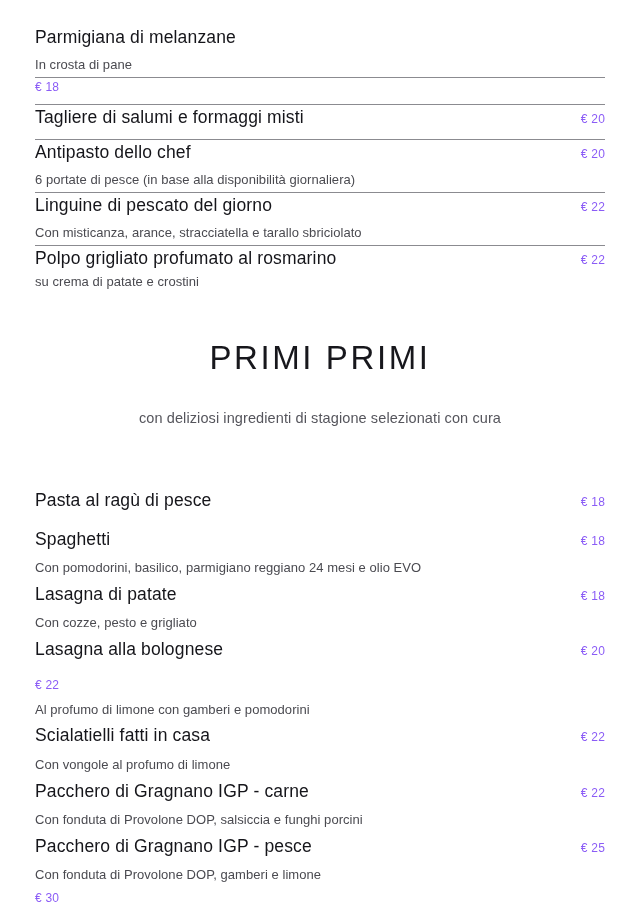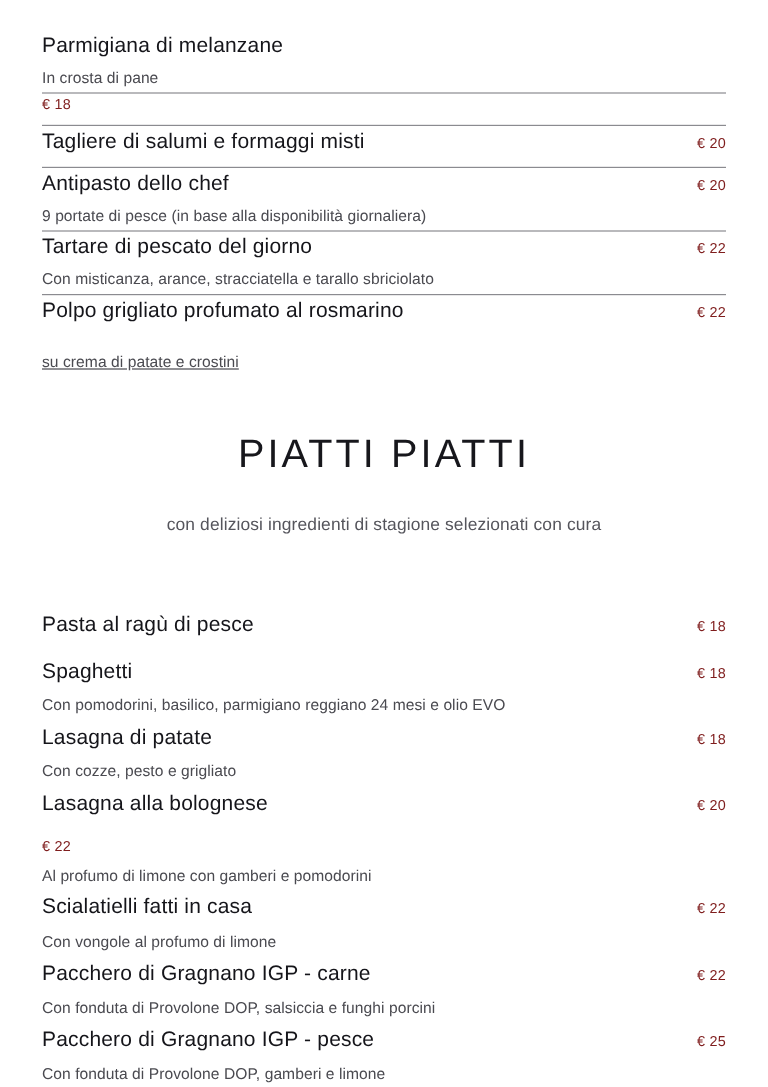--- a/index.html
+++ b/index.html
@@ -69,21 +69,21 @@
     font-size: 17.5px;
     font-weight: 400;
     color: #15151a;
     line-height: 1.35;
     letter-spacing: 0.15px;
     white-space: nowrap;
   }
   .dish-price {
     font-size: 12px;
     font-weight: 400;
-    color: #7f1d1d;
+    color: #8b5cf6;
     line-height: 1.35;
     white-space: nowrap;
     letter-spacing: 0.2px;
   }
   .dish-desc {
     font-size: 13px;
     font-weight: 400;
     color: #4a4a50;
     line-height: 1.35;
     letter-spacing: 0.05px;
@@ -125,42 +125,42 @@
       <div class="dish ruled">
         <span class="dish-name">Tagliere di salumi e formaggi misti</span>
         <span class="dish-price">€ 20</span>
       </div>
       <div style="height:8px;"></div>
 
       <div class="dish ruled">
         <span class="dish-name">Antipasto dello chef</span>
         <span class="dish-price">€ 20</span>
       </div>
-      <div class="dish-desc">9 portate di pesce (in base alla disponibilità giornaliera)</div>
-
-      <div class="dish ruled">
-        <span class="dish-name">Tartare di pescato del giorno</span>
+      <div class="dish-desc">6 portate di pesce (in base alla disponibilità giornaliera)</div>
+
+      <div class="dish ruled">
+        <span class="dish-name">Linguine di pescato del giorno</span>
         <span class="dish-price">€ 22</span>
       </div>
       <div class="dish-desc">Con misticanza, arance, stracciatella e tarallo sbriciolato</div>
 
       <div class="dish ruled">
         <span class="dish-name">Polpo grigliato profumato al rosmarino</span>
         <span class="dish-price">€ 22</span>
       </div>
-      <div class="dish-desc" style="margin-top:21px;text-decoration:underline;">su crema di patate e crostini</div>
+      <div class="dish-desc" style="margin-top:1px;">su crema di patate e crostini</div>
     </div>
   </div>
 
   <div class="spacer-lg"></div>
 
   <div class="section block-primi">
 
     <div class="section-head">
-      <div class="section-title">PIATTI PIATTI</div>
+      <div class="section-title">PRIMI PRIMI</div>
       <div class="spacer-head"></div>
       <div class="section-subtitle">con deliziosi ingredienti di stagione selezionati con cura</div>
     </div>
 
     <div class="spacer-after-sub"></div>
 
     <div>
 
       <div class="dish">
         <span class="dish-name">Pasta al ragù di pesce</span>

